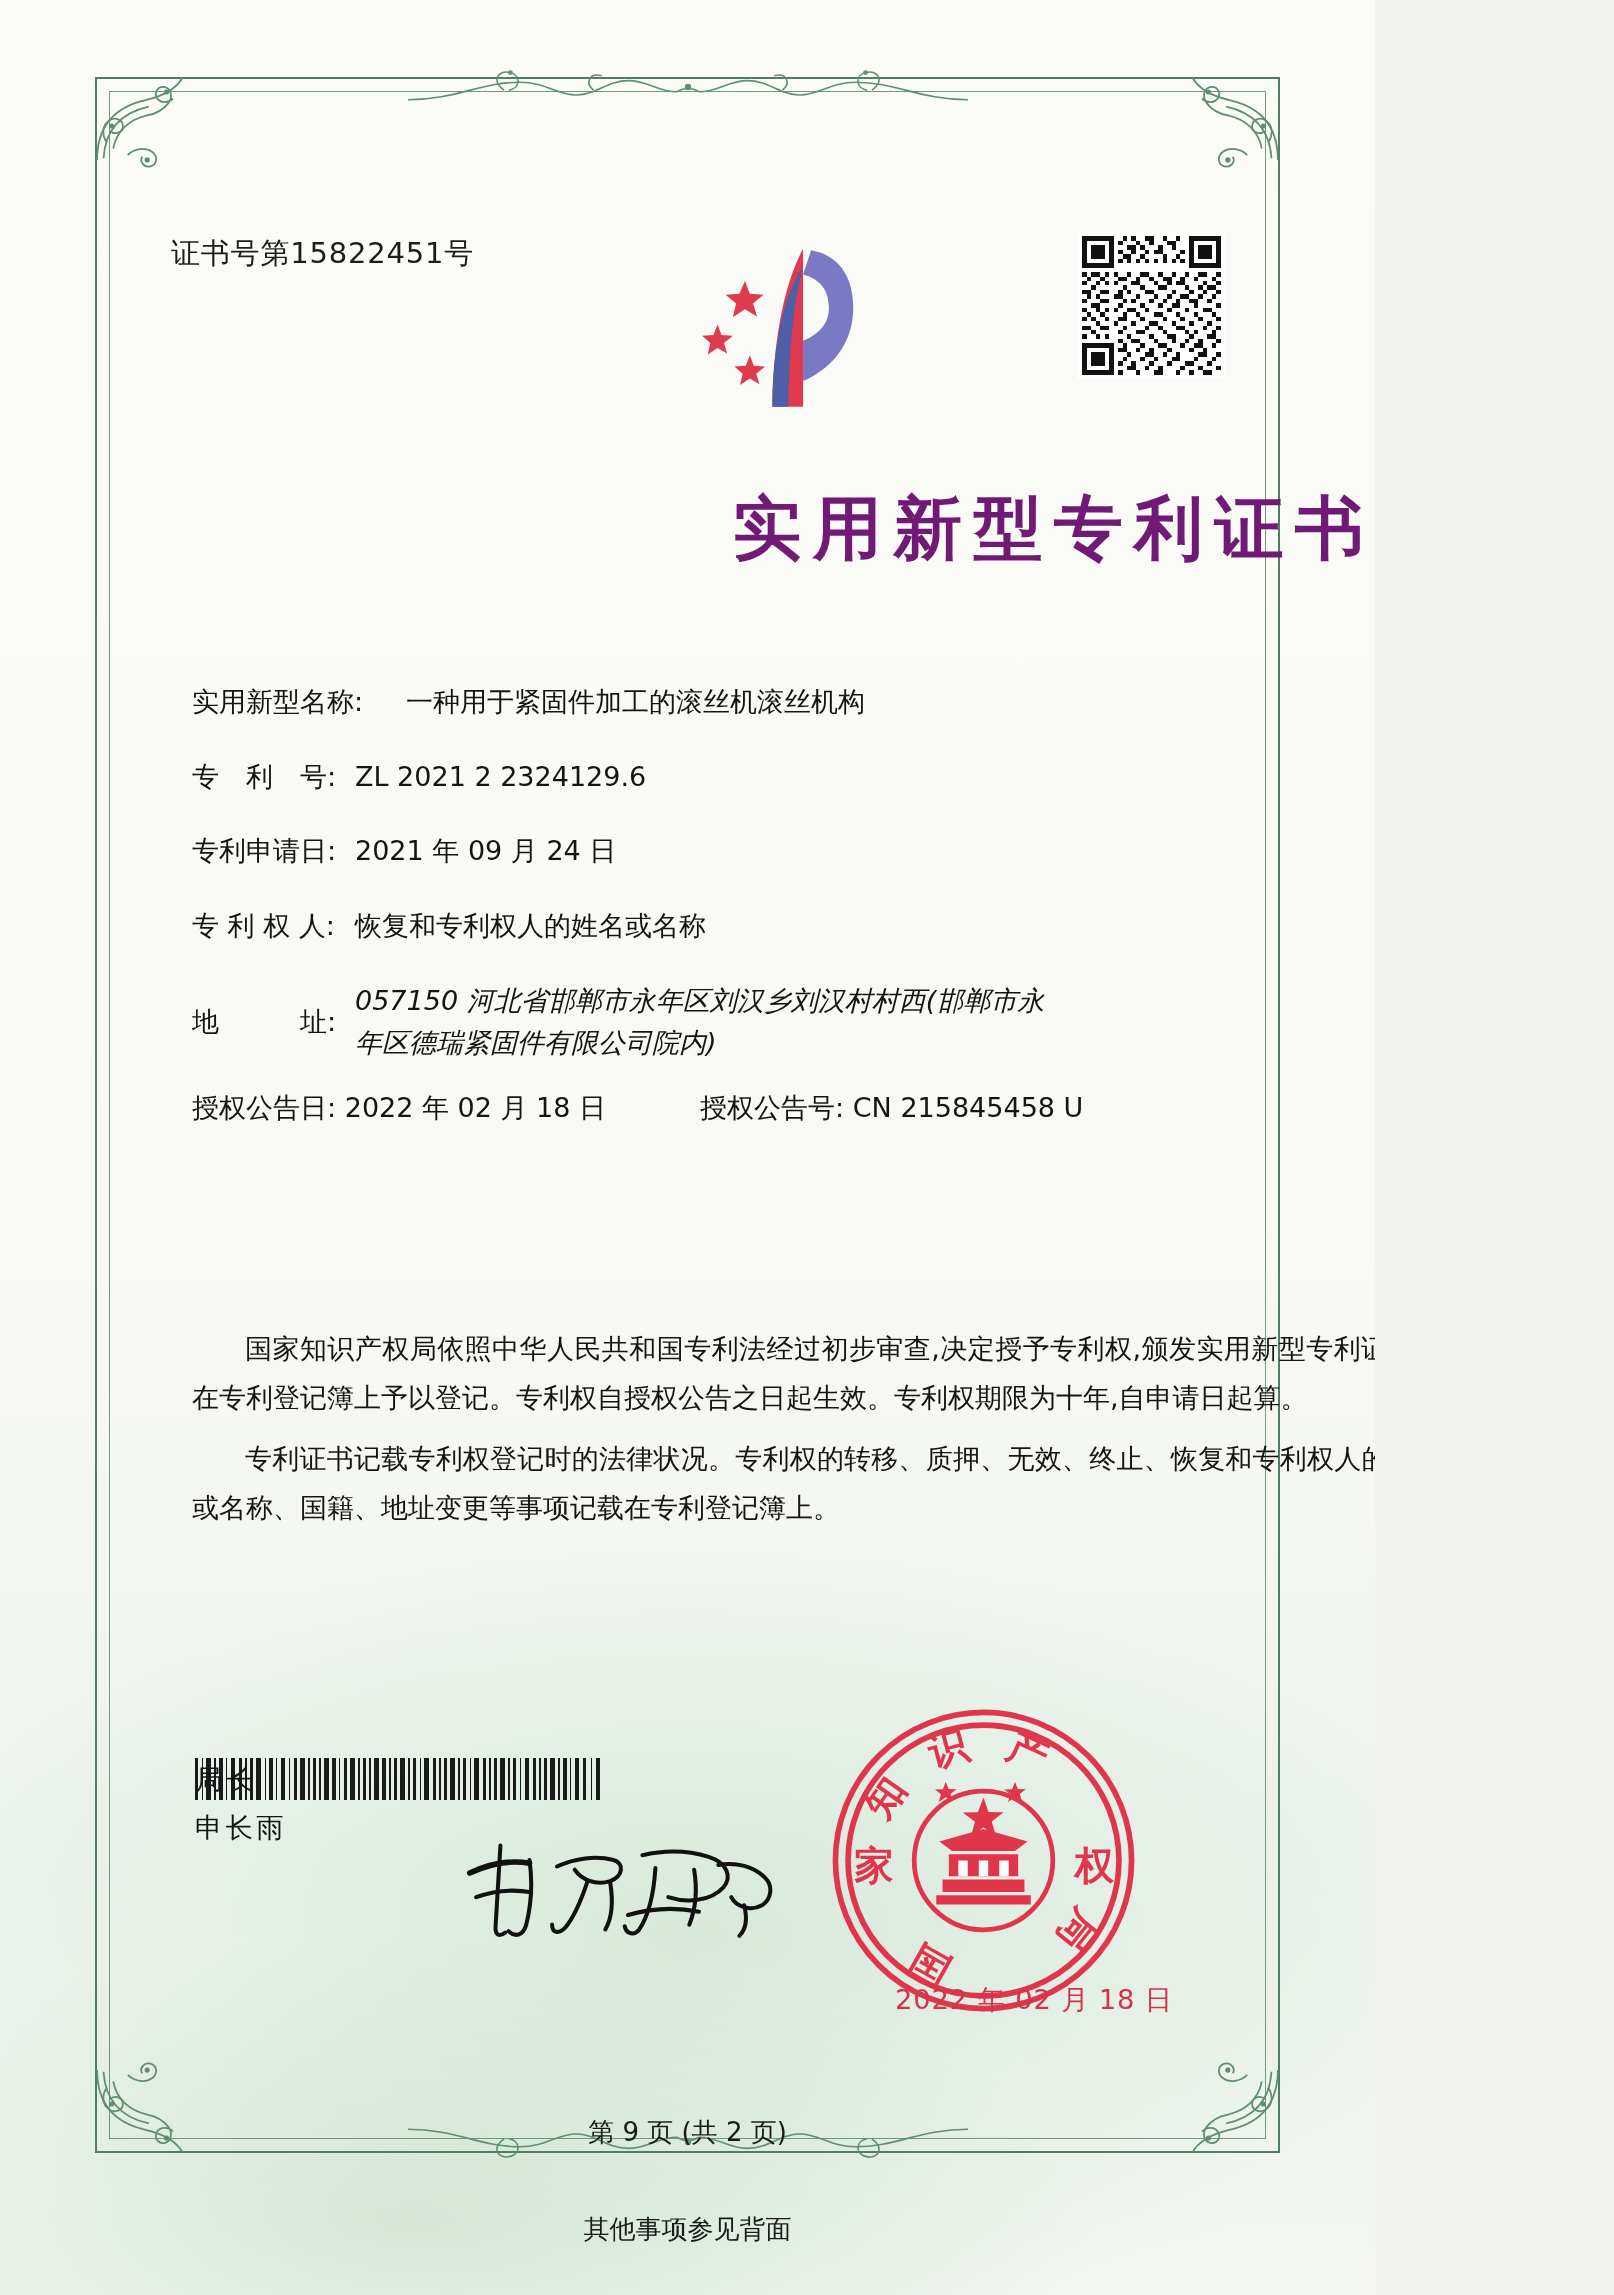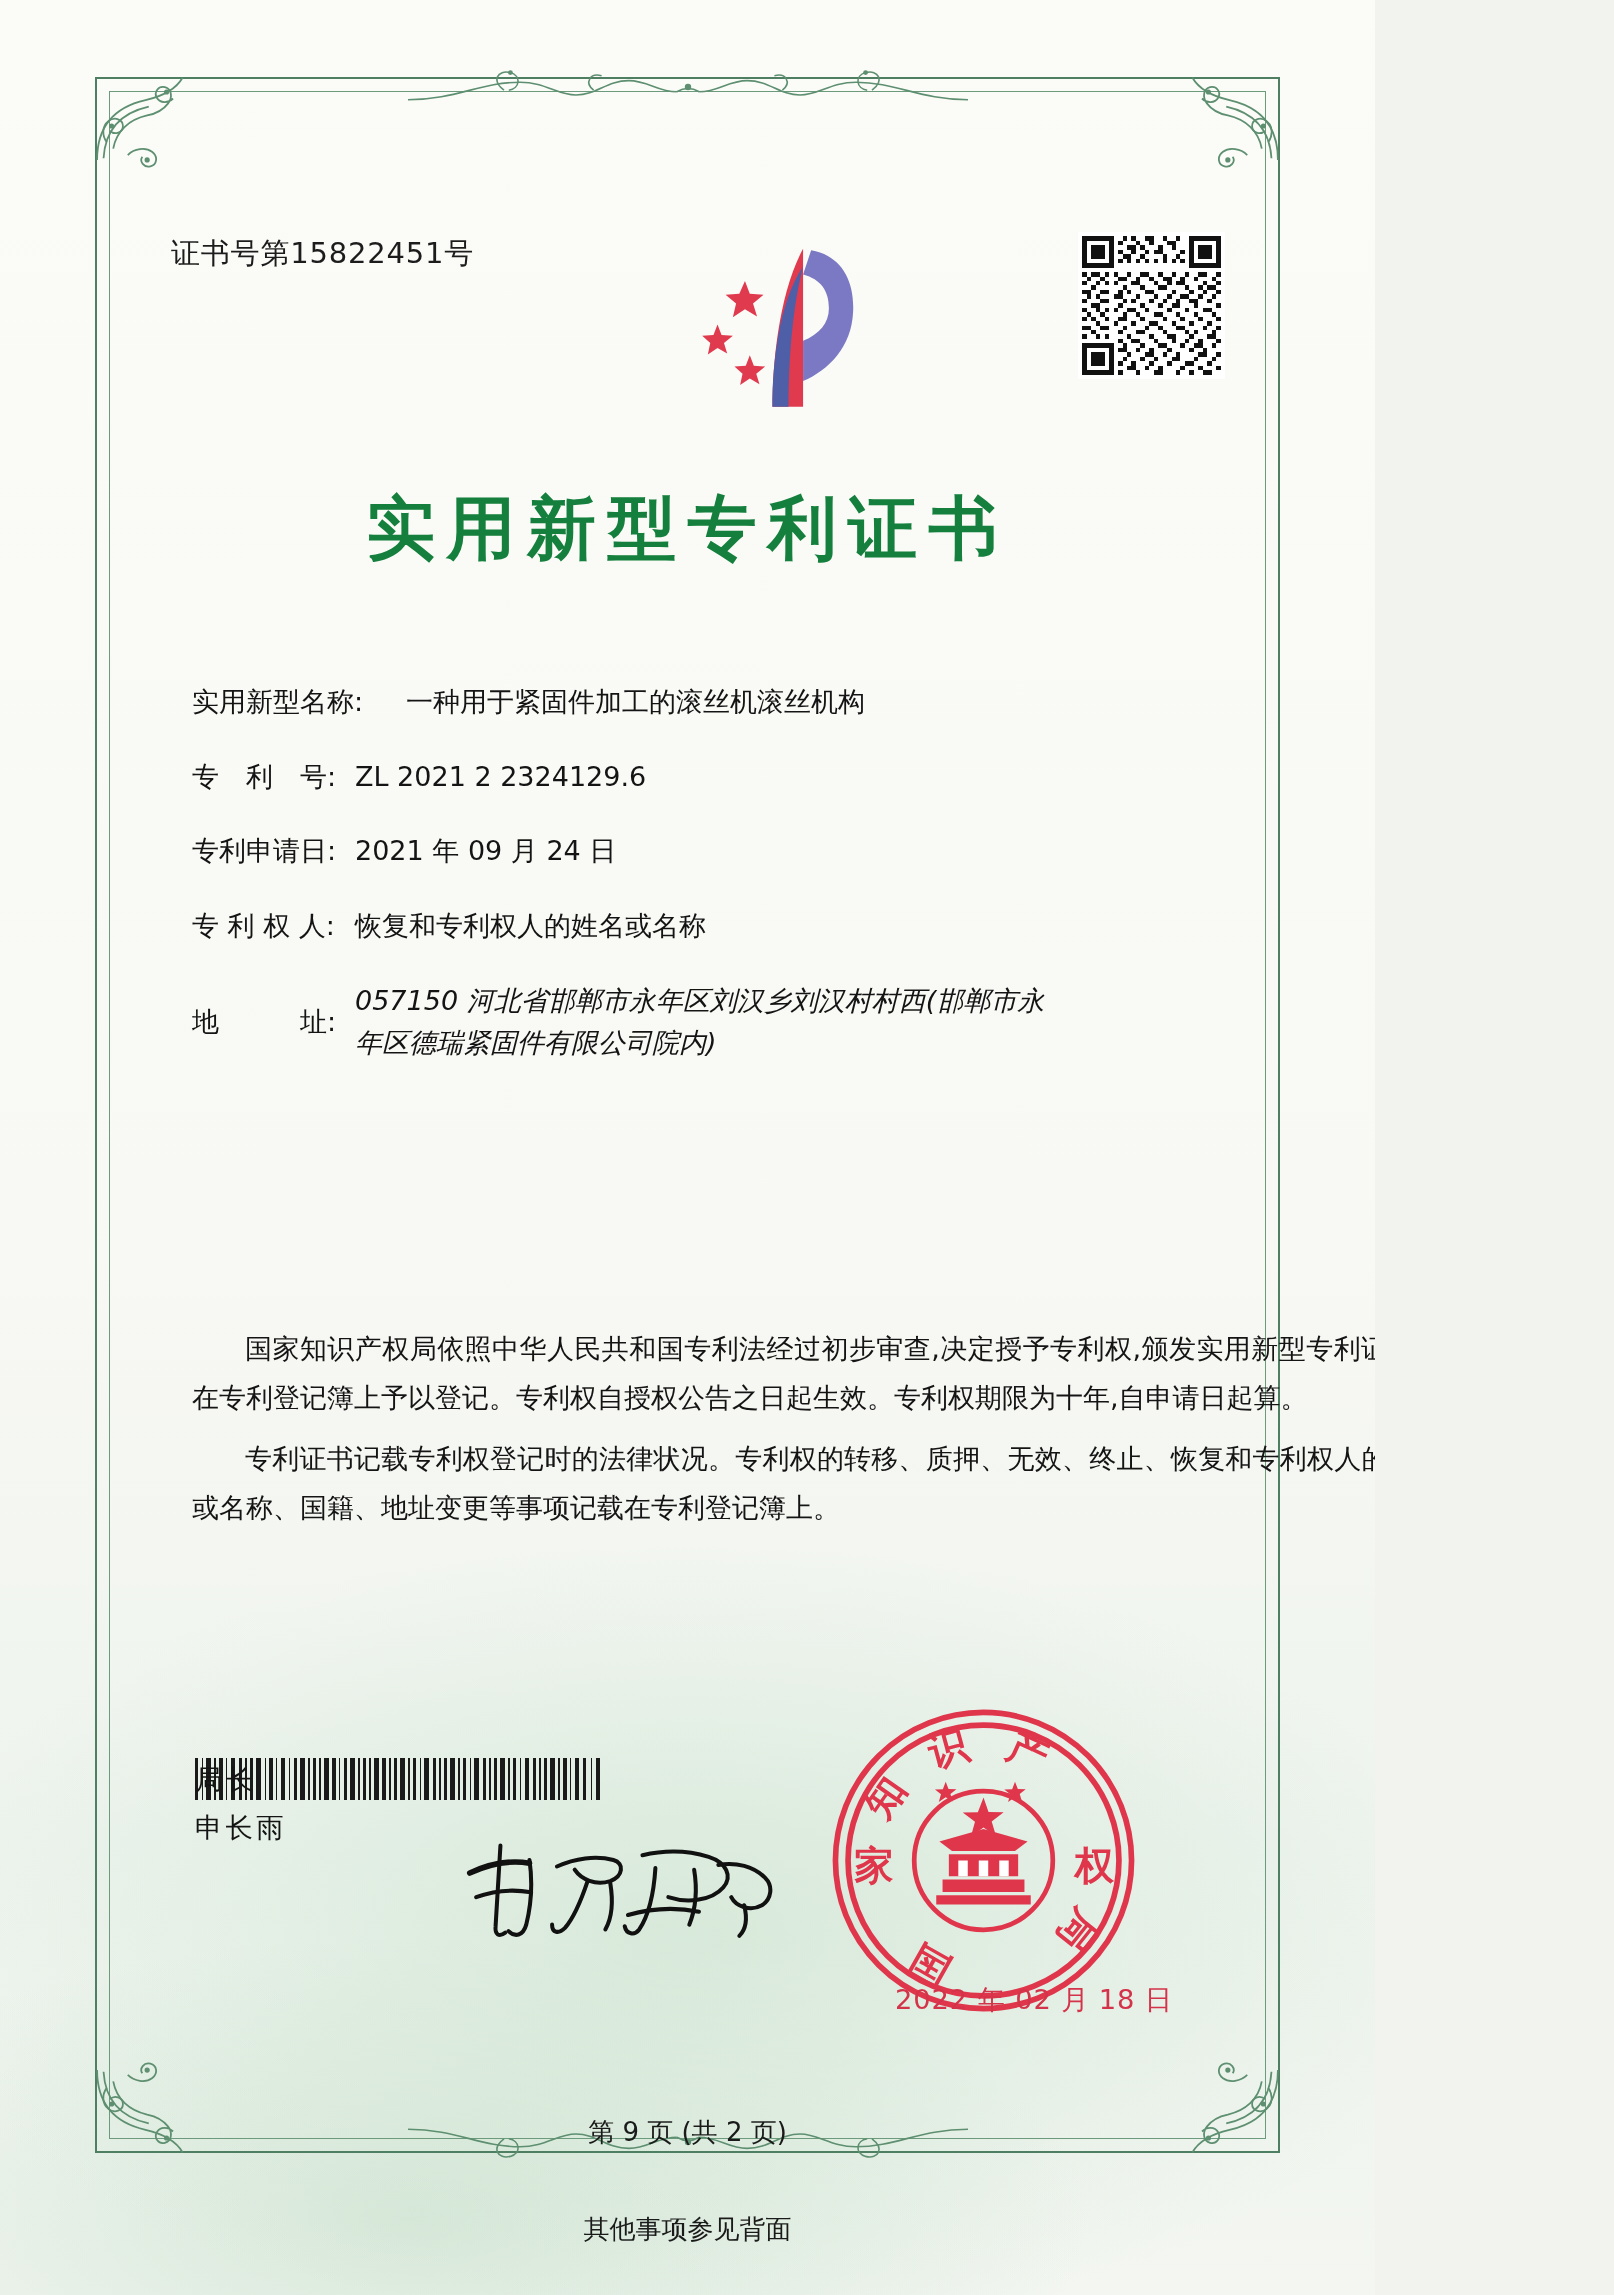--- a/index.html
+++ b/index.html
@@ -83,26 +83,26 @@
   .qr{
     position:absolute;
     right:150px;top:232px;
     width:147px;height:147px;
   }
   .qr svg{width:100%;height:100%;display:block;}
 
   .title{
     position:absolute;
     left:0;right:0;top:483px;
-    text-align:center;
+    text-align:right;
     font-family:"DejaVu Serif","Liberation Serif",serif;
     font-weight:700;
     font-size:69px;
     letter-spacing:11.3px;
-    color:#15803d;
+    color:#701a75;
   }
 
   .fields{
     position:absolute;
     left:192px;top:682px;
     width:1259px;
     color:#141414;
     font-size:27px;
     line-height:1.5;
   }
@@ -551,20 +551,30 @@
       <span class="lab w-std">专 利 权 人:</span>
       <span class="val">恢复和专利权人的姓名或名称</span>
     </div>
     <div class="row addr">
       <span class="lab w-std">地　　　址:</span>
       <span class="val">
         <span>057150 河北省邯郸市永年区刘汉乡刘汉村村西(邯郸市永</span><br>
         <span>年区德瑞紧固件有限公司院内)</span>
       </span>
     </div>
+    <div class="pubrow">
+      <span class="seg1">
+        <span>授权公告日:</span>
+        <span>2022 年 02 月 18 日</span>
+      </span>
+      <span class="seg2">
+        <span>授权公告号:</span>
+        <span>CN 215845458 U</span>
+      </span>
+    </div>
   </div>
 
   <div class="paras">
     <p>国家知识产权局依照中华人民共和国专利法经过初步审查,决定授予专利权,颁发实用新型专利证书并在专利登记簿上予以登记。专利权自授权公告之日起生效。专利权期限为十年,自申请日起算。</p>
     <p>专利证书记载专利权登记时的法律状况。专利权的转移、质押、无效、终止、恢复和专利权人的姓名或名称、国籍、地址变更等事项记载在专利登记簿上。</p>
   </div>
 
   <div class="barcode">
     <svg viewBox="0 0 255 26" shape-rendering="crispEdges">
       <rect width="255" height="26" fill="none"></rect>

